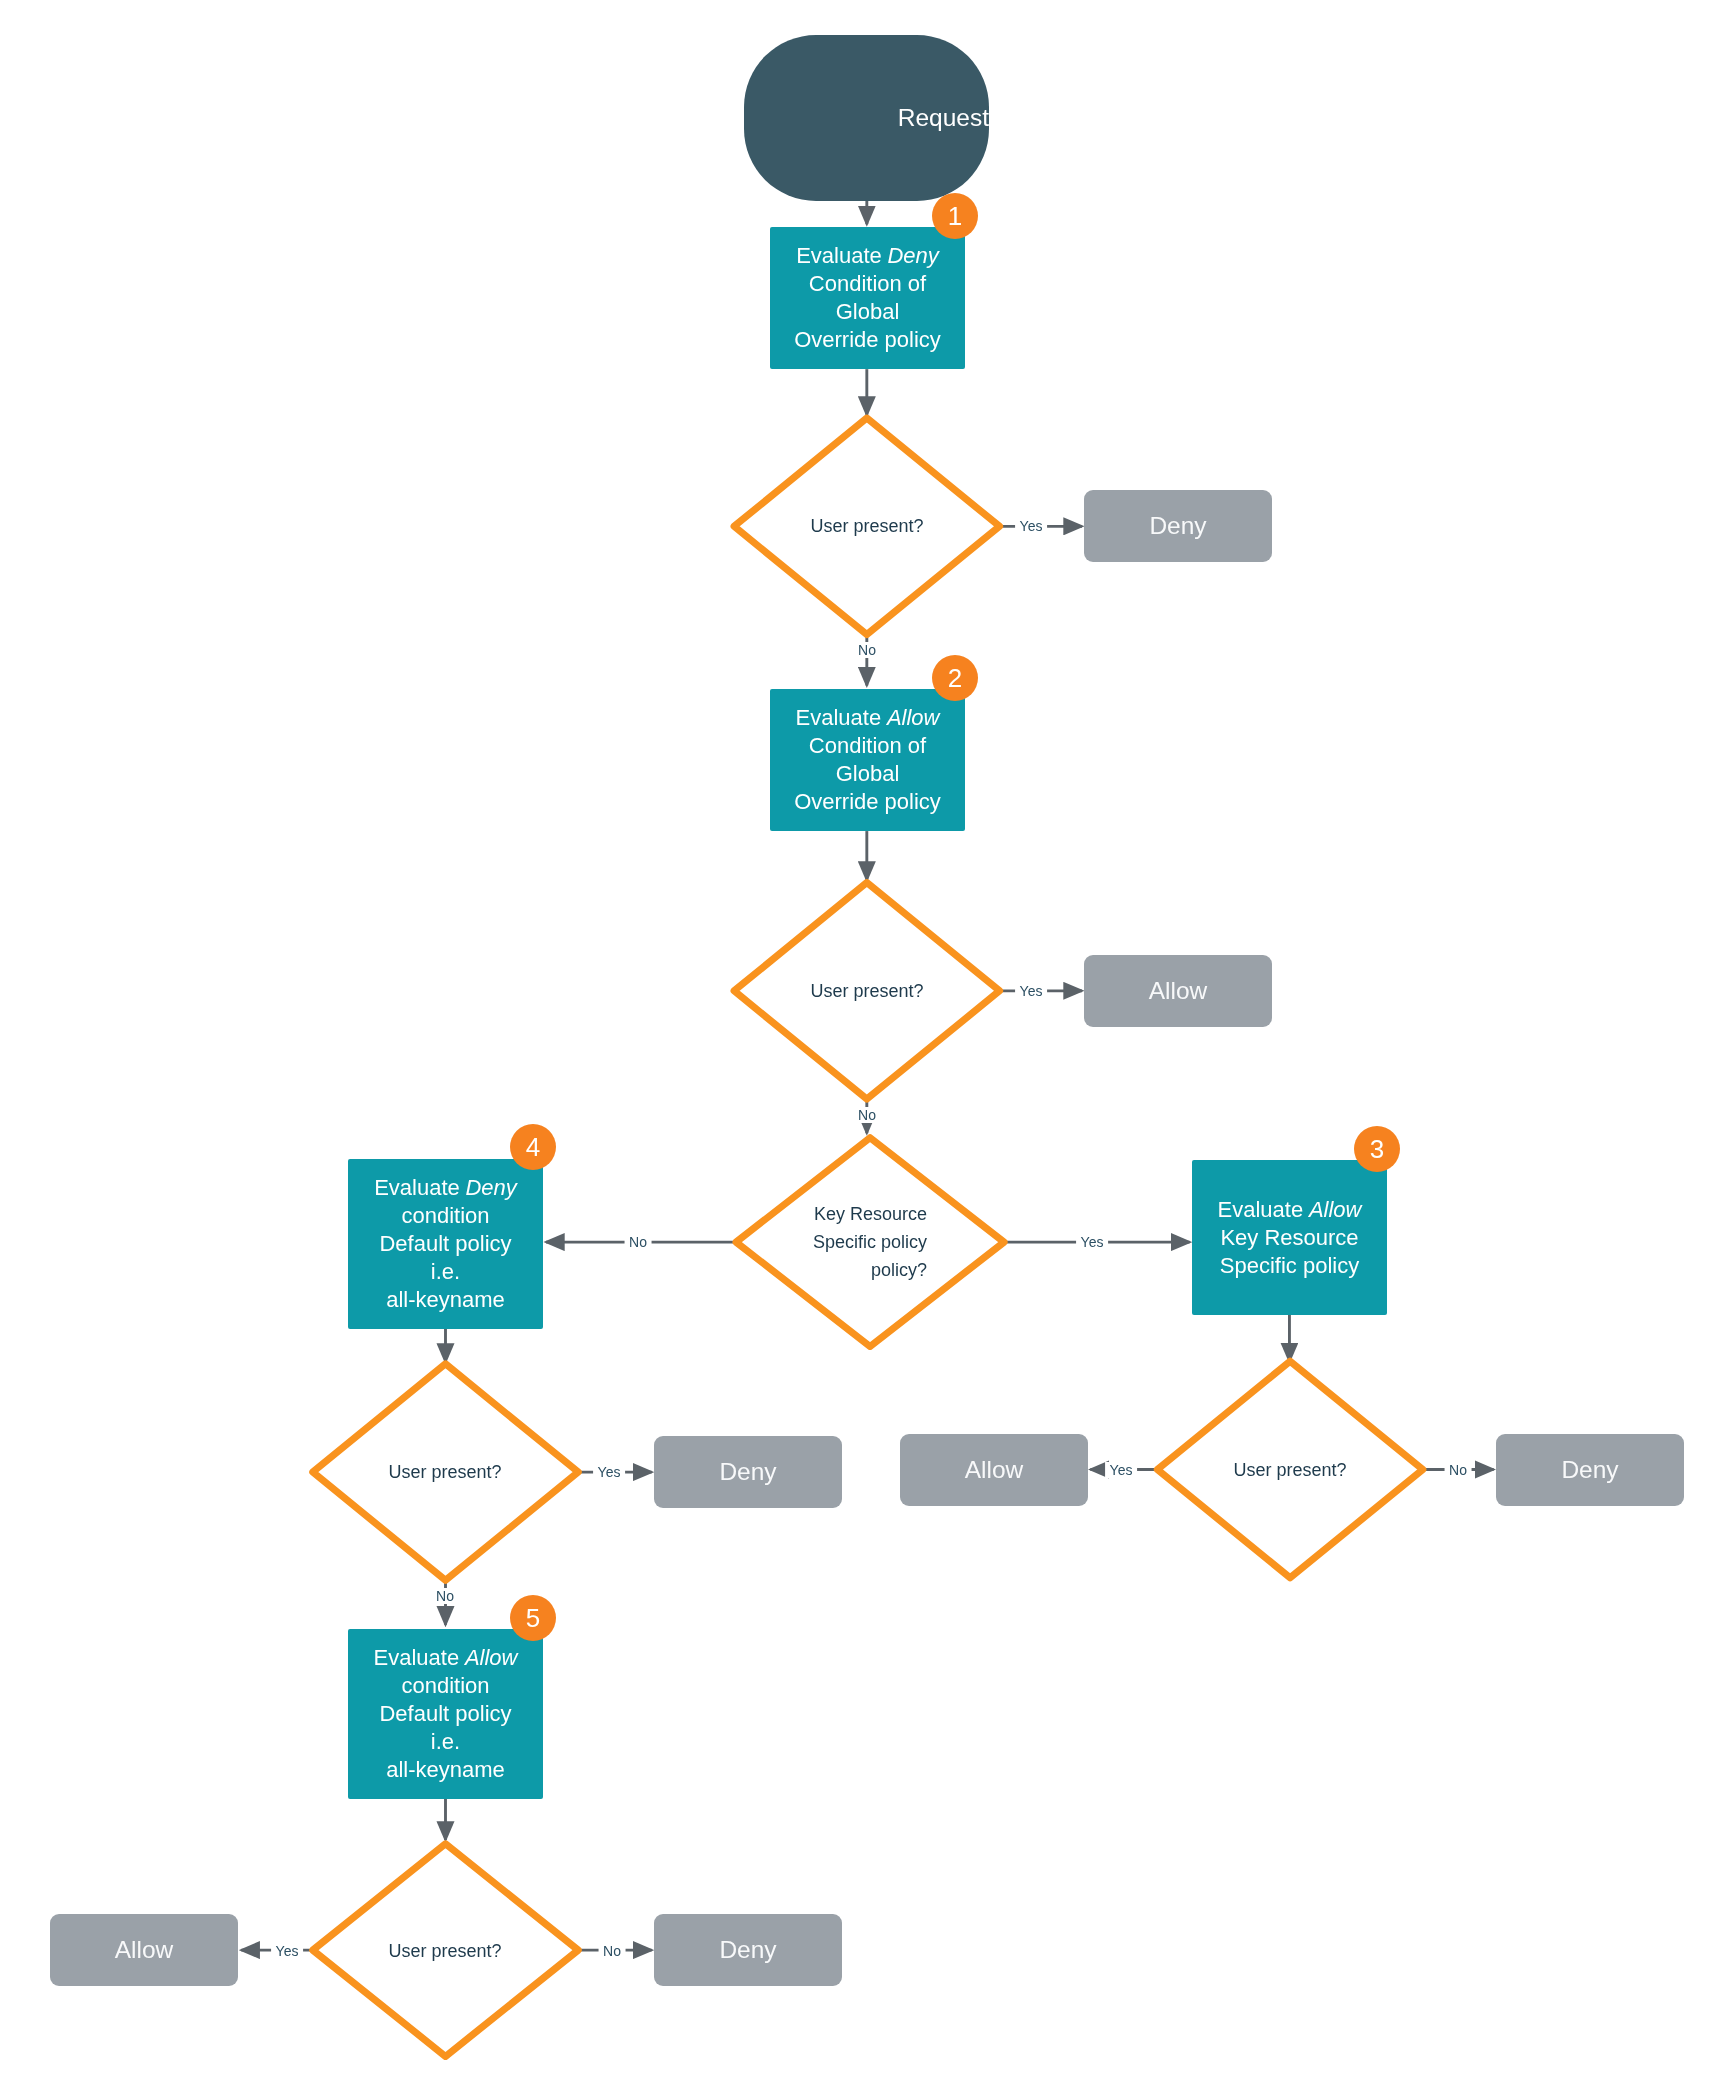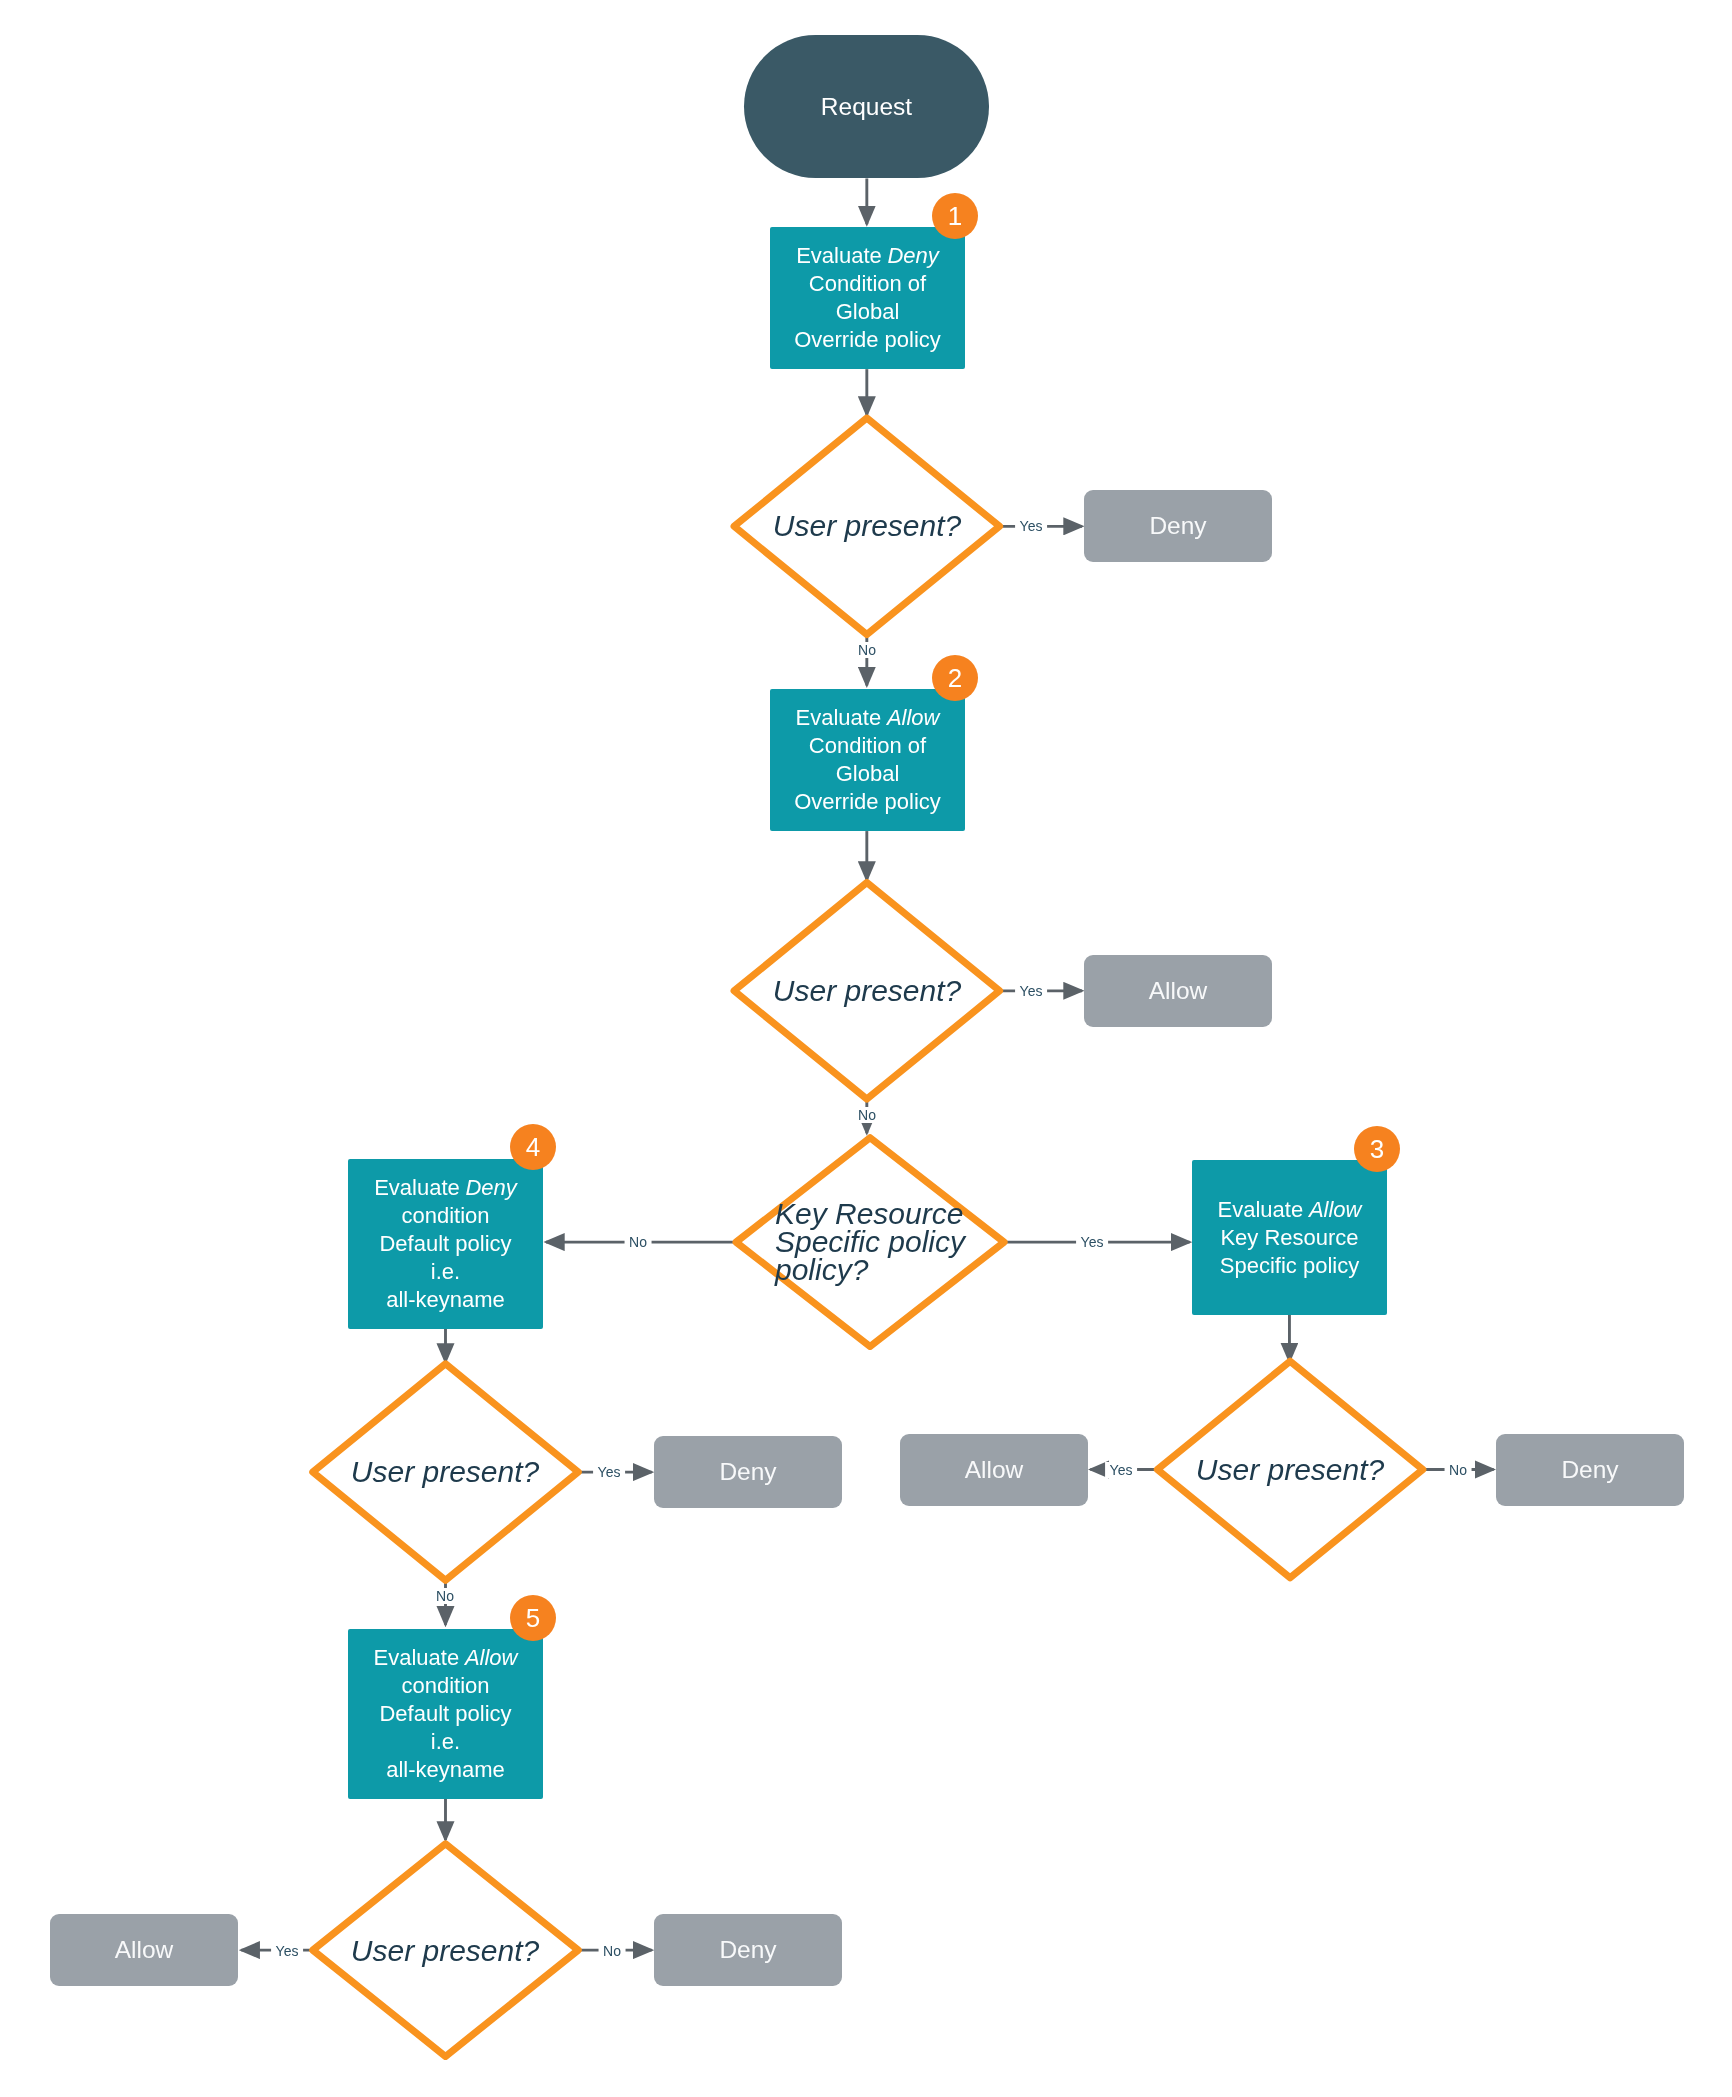--- a/index.html
+++ b/index.html
@@ -24,21 +24,21 @@
         box-sizing:border-box;text-align:center;}
   .start{background:var(--start-fill);border-radius:72px;color:#ffffff;font-size:24.5px;}
   .process{background:var(--process-fill);border-radius:2px;color:#ffffff;font-size:22px;
            line-height:28px;flex-direction:column;}
   .process .kw{font-style:italic;margin-left:0.26em;}
   .terminal{background:var(--terminal-fill);border-radius:9px;color:#F8F9FA;font-size:24.5px;}
   .badge{position:absolute;z-index:3;width:46px;height:46px;border-radius:50%;
          background:var(--badge-fill);color:#ffffff;font-size:26px;display:flex;
          align-items:center;justify-content:center;}
   .dtext{position:absolute;z-index:2;transform:translate(-50%,-50%);color:var(--decision-text);
-         font-size:30px;line-height:28px;text-align:left;white-space:nowrap;font-style:italic;}
+         font-size:18px;line-height:28px;text-align:right;white-space:nowrap;}
   .elabel{position:absolute;z-index:3;transform:translate(-50%,-50%);color:var(--label-text);
           font-size:14px;background:#ffffff;padding:0 4.5px;white-space:nowrap;}
 </style>
 </head>
 <body>
 
 <div class="canvas">
 
   <svg width="1733" height="2097" viewBox="0 0 2689 3255">
     <defs>
@@ -67,21 +67,21 @@
     <line class="edge" x1="897" y1="3027" x2="1011" y2="3027" marker-end="url(#ah)"></line>
 
     <polygon class="diamond" points="1345,649 1551,817 1345,985 1139,817"></polygon>
     <polygon class="diamond" points="1345,1370 1551,1538 1345,1706 1139,1538"></polygon>
     <polygon class="diamond" points="1350,1766 1558,1928 1350,2090 1142,1928"></polygon>
     <polygon class="diamond" points="691,2117 897,2285 691,2453 485,2285"></polygon>
     <polygon class="diamond" points="2002,2113 2208,2281 2002,2449 1796,2281"></polygon>
     <polygon class="diamond" points="691,2862 897,3027 691,3192 485,3027"></polygon>
   </svg>
 
-  <div class="node start" style="left:744px;top:35px;width:245px;height:143px;">
+  <div class="node start" style="left:744px;top:35px;width:245px;height:166px;justify-content:flex-end;">
     <span>Request</span>
   </div>
 
   <div class="node process" style="left:770px;top:227px;width:195px;height:142px;">
     <div><span>Evaluate</span><span class="kw">Deny</span></div>
     <div>Condition of</div>
     <div>Global</div>
     <div>Override policy</div>
   </div>
   <div class="badge" style="left:932px;top:193px;">1</div>

